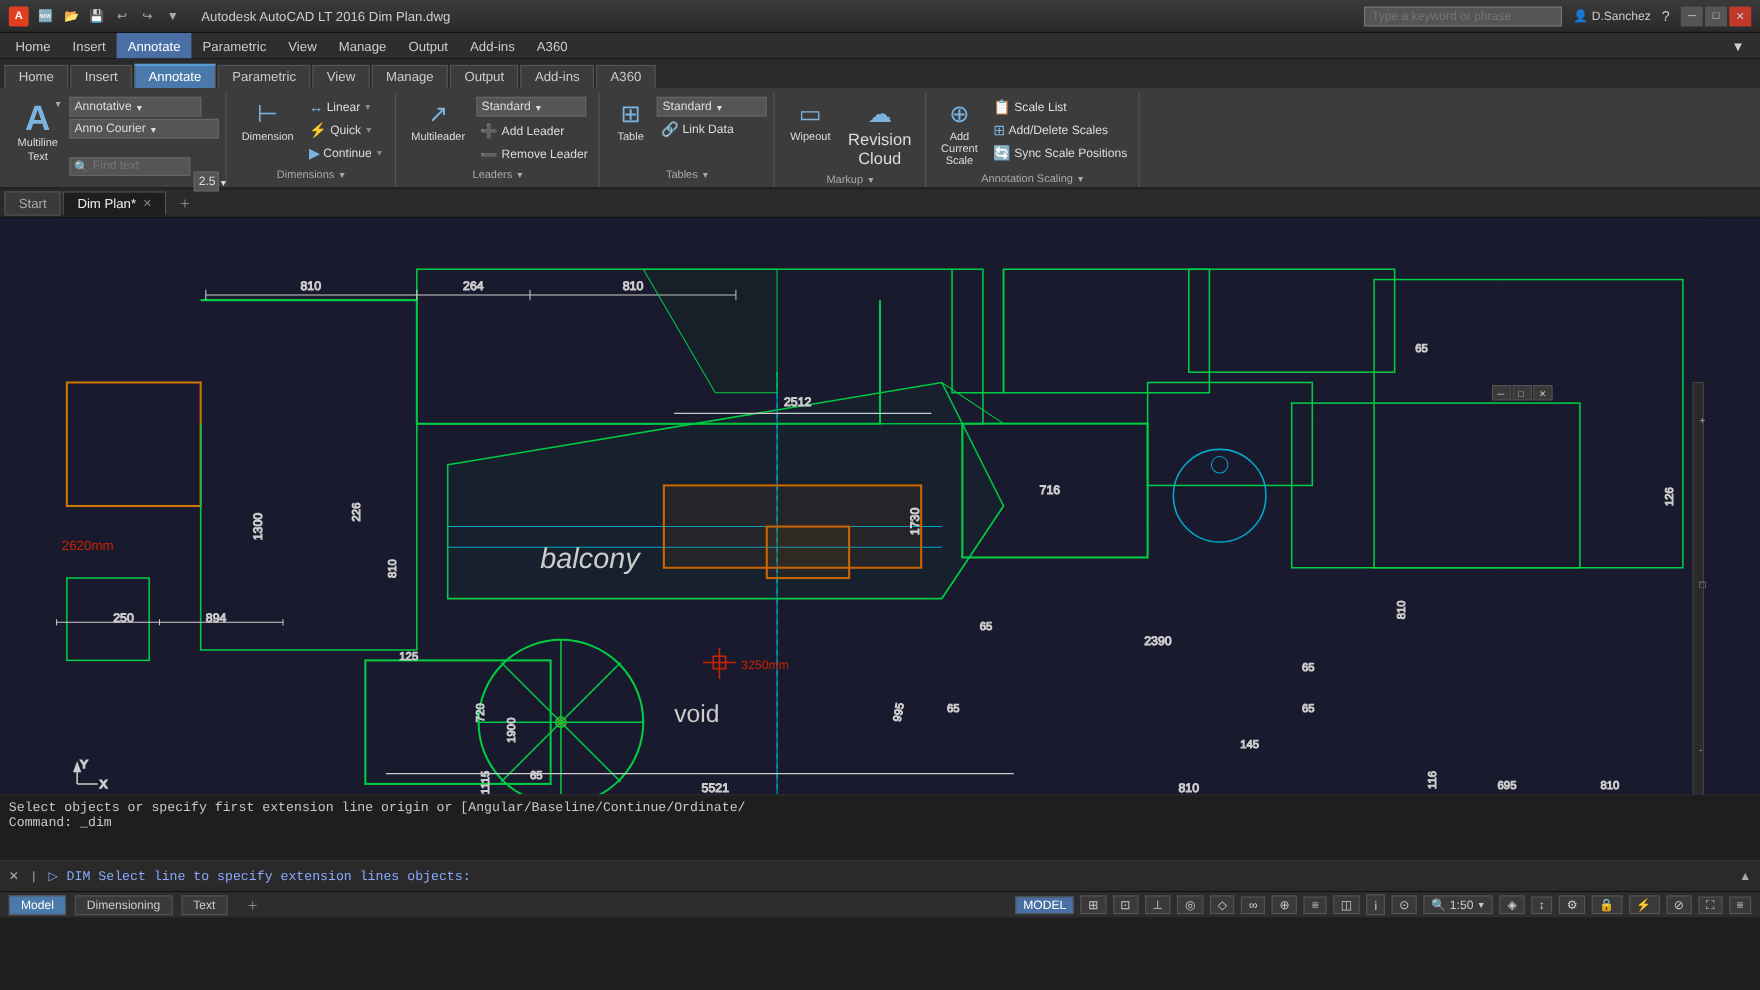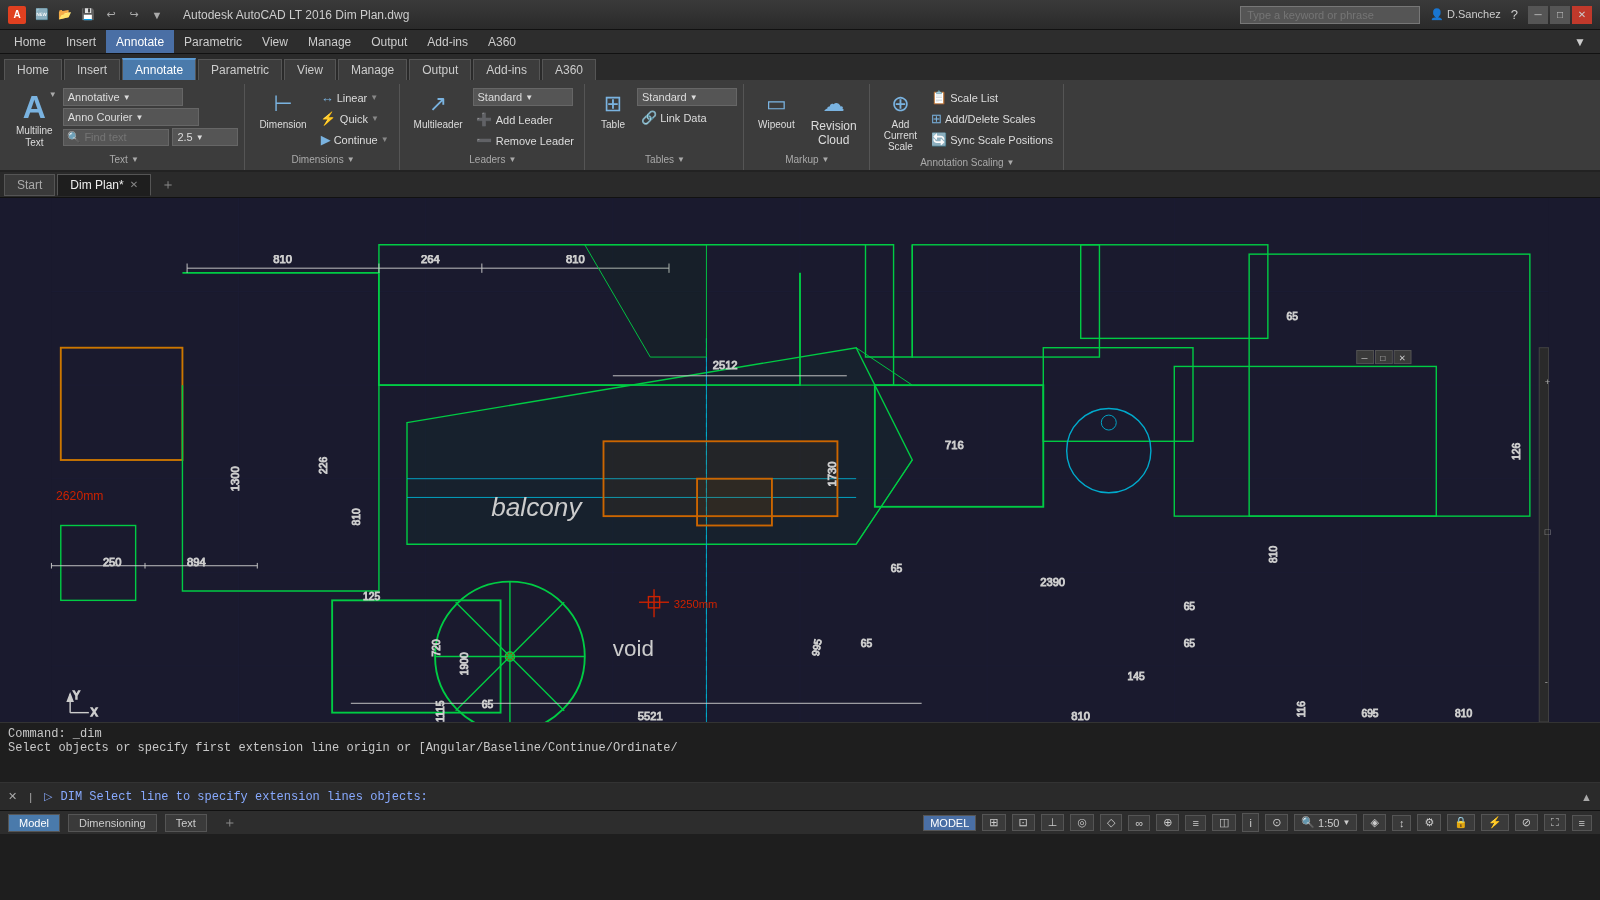--- a/index.html
+++ b/index.html
@@ -127,21 +127,21 @@
       padding: 2px 4px;
       cursor: pointer;
       color: #ddd;
       font-size: 11px;
       border-radius: 2px;
       white-space: nowrap;
     }
     .ribbon-btn-small .icon { font-size: 13px; color: #7ab3e0; }
     .ribbon-dropdown {
       display: flex;
-      align-items: center;
+      align-items: flex-end;
       background: #555;
       border: 1px solid #666;
       color: #ddd;
       font-size: 11px;
       padding: 2px 4px;
       cursor: pointer;
       gap: 3px;
     }
     .ribbon-dropdown .arrow { font-size: 8px; }
     .ribbon-col {
@@ -329,21 +329,21 @@
             <div class="ribbon-dropdown" style="width:136px;">
               <span>Anno Courier</span>
               <span class="arrow">▼</span>
             </div>
           </div>
           <div class="ribbon-row">
             <div class="ribbon-row" style="background:#555;border:1px solid #666;padding:1px 4px;flex:1;">
               <span style="font-size:11px;color:#888;">🔍</span>
               <input type="text" style="background: transparent; border: none; color: rgb(221, 221, 221); font-size: 11px; outline: none; width: 80px;" placeholder="Find text">
             </div>
-            <div class="ribbon-dropdown" style="width:66px;">
+            <div class="ribbon-dropdown" style="width:23px;margin-top:28px;">
               <span>2.5</span>
               <span class="arrow">▼</span>
             </div>
           </div>
         </div>
       </div>
       <div class="ribbon-group-label">
         <span>Text</span>
         <span class="expand-arrow">▼</span>
       </div>
@@ -430,21 +430,21 @@
     </div>
 
     <div class="ribbon-group">
       <div class="ribbon-group-content">
         <div class="ribbon-btn-large">
           <span style="font-size:22px;color:#7ab3e0;">▭</span>
           <span>Wipeout</span>
         </div>
         <div class="ribbon-btn-large">
           <span style="font-size:22px;color:#7ab3e0;">☁</span>
-          <span style="text-align:center;font-size:12px;">Revision<br>Cloud</span>
+          <span style="text-align:center;font-size:15px;">Revision<br>Cloud</span>
         </div>
       </div>
       <div class="ribbon-group-label">
         <span>Markup</span>
         <span class="expand-arrow">▼</span>
       </div>
     </div>
 
     <div class="ribbon-group">
       <div class="ribbon-group-content">
@@ -683,22 +683,22 @@
     <text x="1420" y="174" fill="#ccc" font-size="9" font-family="Arial">□</text>
     <text x="1440" y="174" fill="#ccc" font-size="9" font-family="Arial">✕</text>
   </svg>
 
   
   
 
 </div>
 
 <div id="command-window">
+  <div>Select objects or specify first extension line origin or [Angular/Baseline/Continue/Ordinate/</div>
   <div>Command: _dim</div>
-  <div>Select objects or specify first extension line origin or [Angular/Baseline/Continue/Ordinate/</div>
 </div>
 
 <div id="command-input-row">
   <span class="cmd-btn">✕</span>
   <span class="cmd-btn">|</span>
   <span class="cmd-btn" style="color:#88aaff;">▷</span>
   <span style="color:#88aaff;font-family:'Courier New',monospace;font-size:12px;">DIM Select line to specify extension lines objects:</span>
   <input type="text" placeholder="" style="">
   <span class="cmd-btn">▲</span>
 </div>

